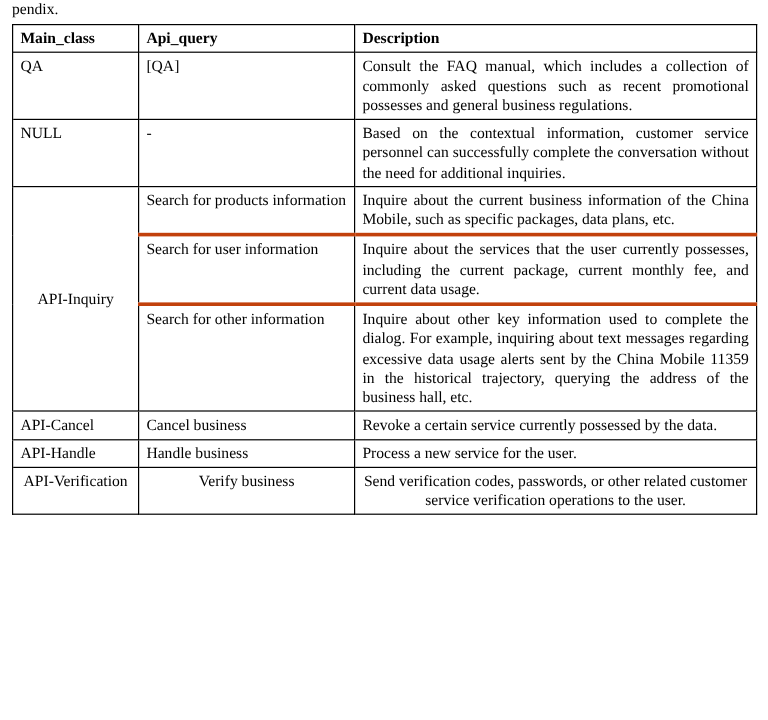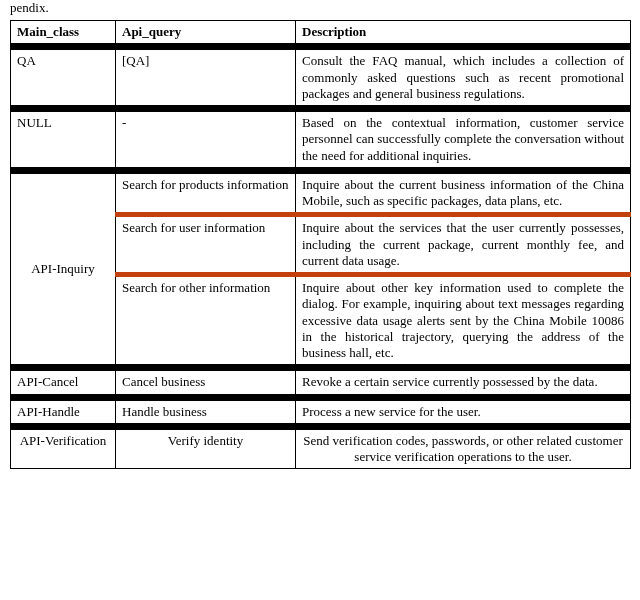--- a/index.html
+++ b/index.html
@@ -39,24 +39,24 @@
     vertical-align: top;
     font-size: 13px;
     line-height: 1.25;
   }
   th {
     font-weight: bold;
     border-top: 1.4px solid #000;
     border-bottom: 1px solid #000;
   }
   tr.section-top td {
-    border-top: 7px solid #000000;
+    border-top: 1px solid #000000;
   }
   tr.inner-top td.sub {
-    border-top: 5px solid #c2410c;
+    border-top: 3px solid #c2410c;
   }
   tr.last td {
     border-bottom: 1.4px solid #000;
     text-align: center;
   }
   .justify {
     text-align: justify;
     text-justify: inter-word;
   }
 </style>
@@ -77,56 +77,56 @@
         <th>Main_class</th>
         <th>Api_query</th>
         <th>Description</th>
       </tr>
     </thead>
     <tbody>
 
       <tr class="section-top">
         <td>QA</td>
         <td>[QA]</td>
-        <td class="justify">Consult the FAQ manual, which includes a collection of commonly asked questions such as recent promotional packages and general business regulations.</td>
+        <td class="justify">Consult the FAQ manual, which includes a collection of commonly asked questions such as recent promotional possesses and general business regulations.</td>
       </tr>
 
       <tr class="section-top">
         <td>NULL</td>
         <td>-</td>
         <td class="justify">Based on the contextual information, customer service personnel can successfully complete the conversation without the need for additional inquiries.</td>
       </tr>
 
       <tr class="section-top">
         <td rowspan="3" style="vertical-align: middle; text-align: center;">API-Inquiry</td>
         <td>Search for products information</td>
         <td class="justify">Inquire about the current business information of the China Mobile, such as specific packages, data plans, etc.</td>
       </tr>
       <tr class="inner-top">
         <td class="sub">Search for user information</td>
         <td class="sub justify">Inquire about the services that the user currently possesses, including the current package, current monthly fee, and current data usage.</td>
       </tr>
       <tr class="inner-top">
         <td class="sub">Search for other information</td>
-        <td class="sub justify">Inquire about other key information used to complete the dialog. For example, inquiring about text messages regarding excessive data usage alerts sent by the China Mobile 10086 in the historical trajectory, querying the address of the business hall, etc.</td>
+        <td class="sub justify">Inquire about other key information used to complete the dialog. For example, inquiring about text messages regarding excessive data usage alerts sent by the China Mobile 11359 in the historical trajectory, querying the address of the business hall, etc.</td>
       </tr>
 
       <tr class="section-top">
         <td>API-Cancel</td>
         <td>Cancel business</td>
         <td class="justify">Revoke a certain service currently possessed by the data.</td>
       </tr>
 
       <tr class="section-top">
         <td>API-Handle</td>
         <td>Handle business</td>
         <td class="justify">Process a new service for the user.</td>
       </tr>
 
       <tr class="section-top last">
         <td>API-Verification</td>
-        <td>Verify identity</td>
+        <td>Verify business</td>
         <td class="justify">Send verification codes, passwords, or other related customer service verification operations to the user.</td>
       </tr>
 
     </tbody>
   </table>
 </div>
 
 </body></html>

